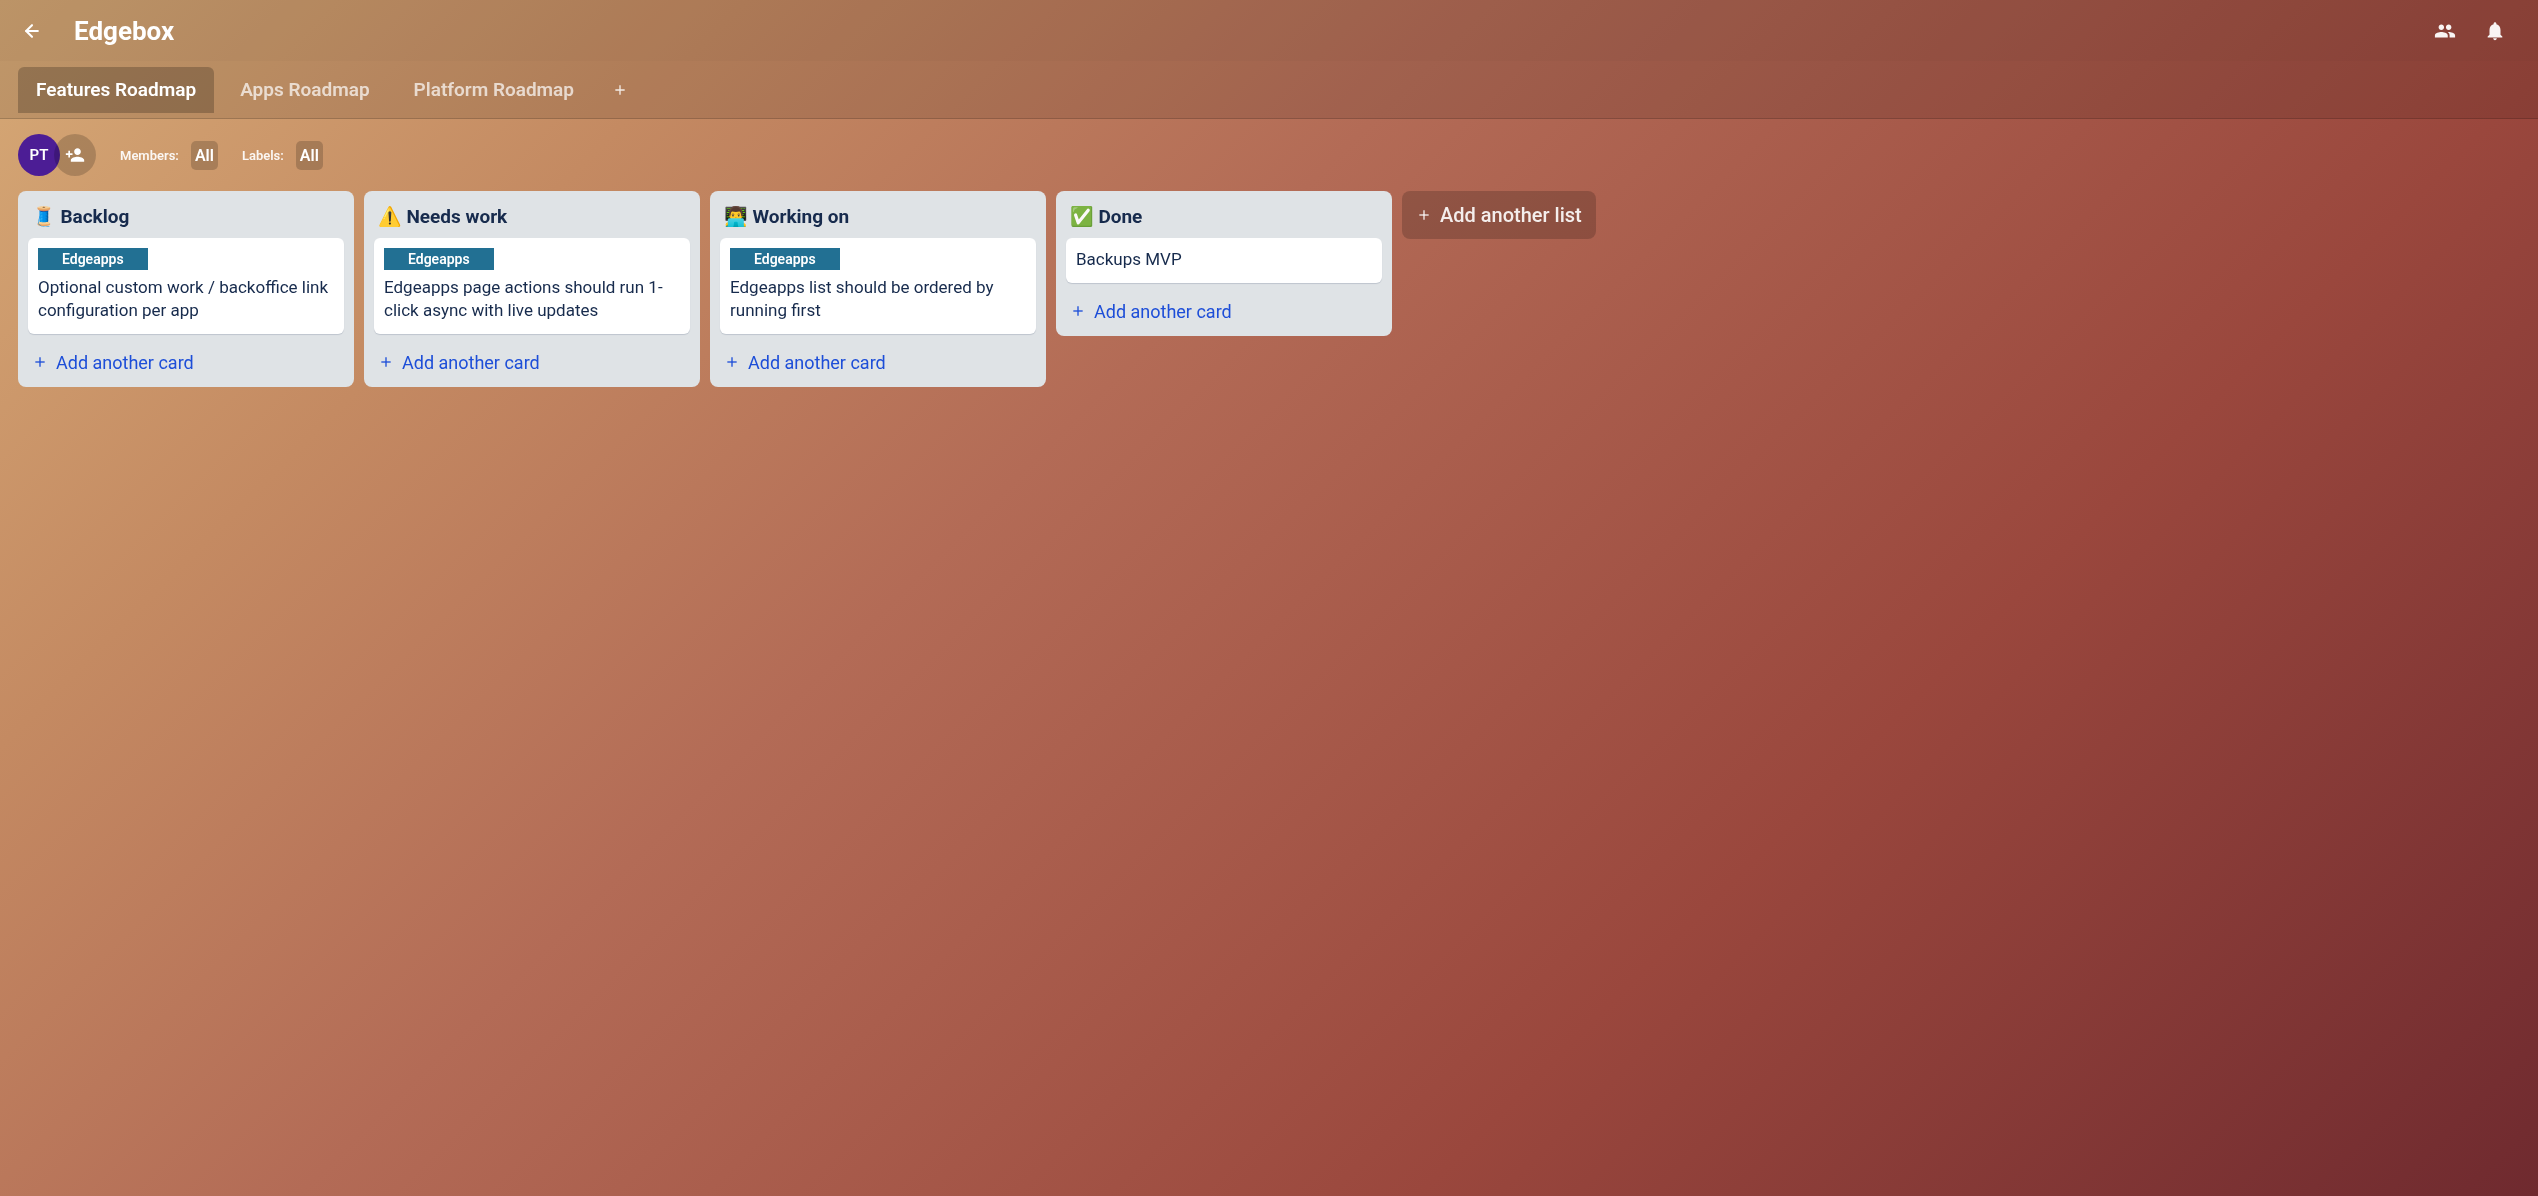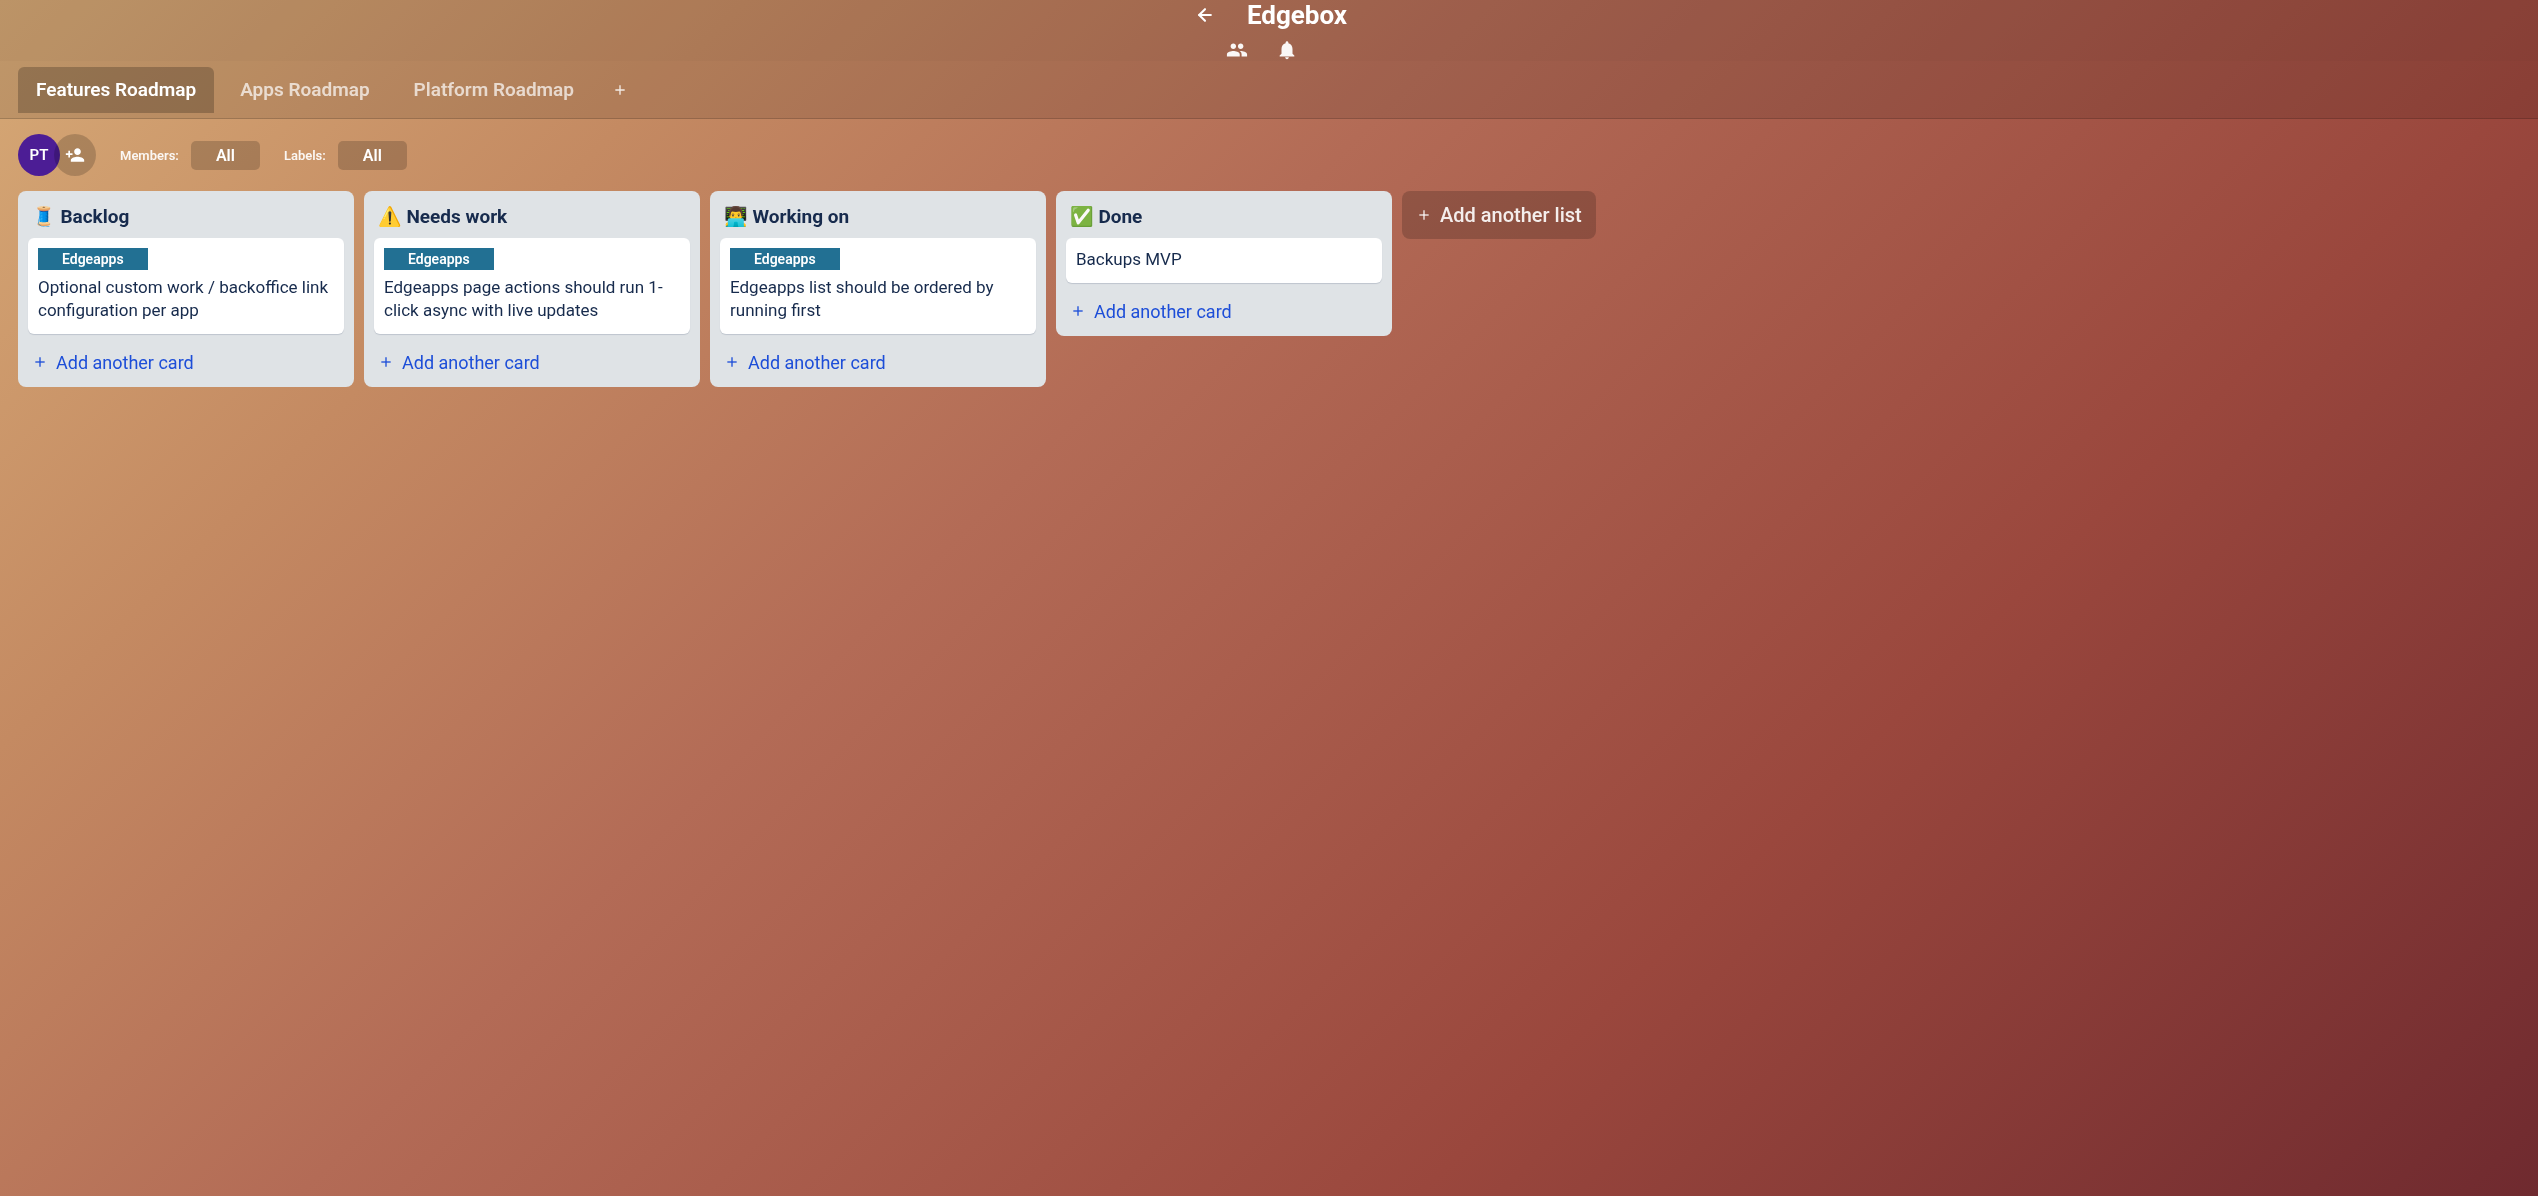--- a/index.html
+++ b/index.html
@@ -13,21 +13,20 @@
   }
 
   
   .header {
     display: flex;
     align-items: center;
     justify-content: space-between;
     height: 61px;
     padding: 0 18px;
     background: rgba(0,0,0,0.12);
-    flex-direction: column;
   }
   .header-left { display: flex; align-items: center; gap: 28px; }
   .back-btn { color: #fff; display: flex; align-items: center; justify-content: center; width: 28px; height: 28px; cursor: pointer; }
   .back-btn svg { width: 20px; height: 20px; }
   .board-title { font-size: 26px; font-weight: 700; color: #fff; }
   .header-right { display: flex; align-items: center; gap: 28px; padding-right: 14px; }
   .header-icon { color: #fff; opacity: 0.95; cursor: pointer; display:flex; align-items:center; }
   .header-icon svg { width: 22px; height: 22px; }
 
   
@@ -74,21 +73,21 @@
     font-size: 15px; font-weight: 600;
     color: #fff;
   }
   .avatar.user { background: #4c1d95; }
   .avatar.add { background: rgba(0,0,0,0.18); margin-left: -6px; }
   .avatar.add svg { width: 20px; height: 20px; }
   .filter-label { font-size: 13px; font-weight: 600; color: rgba(255,255,255,0.92); }
   .filter-pill {
     background: rgba(0,0,0,0.18);
     color: #fff;
-    padding: 5px 25px;
+    padding: 5px 4px;
     border-radius: 5px;
     font-size: 16px;
     font-weight: 600;
     cursor: pointer;
     margin-left: -12px;
   }
 
   
   .board {
     display: flex;

